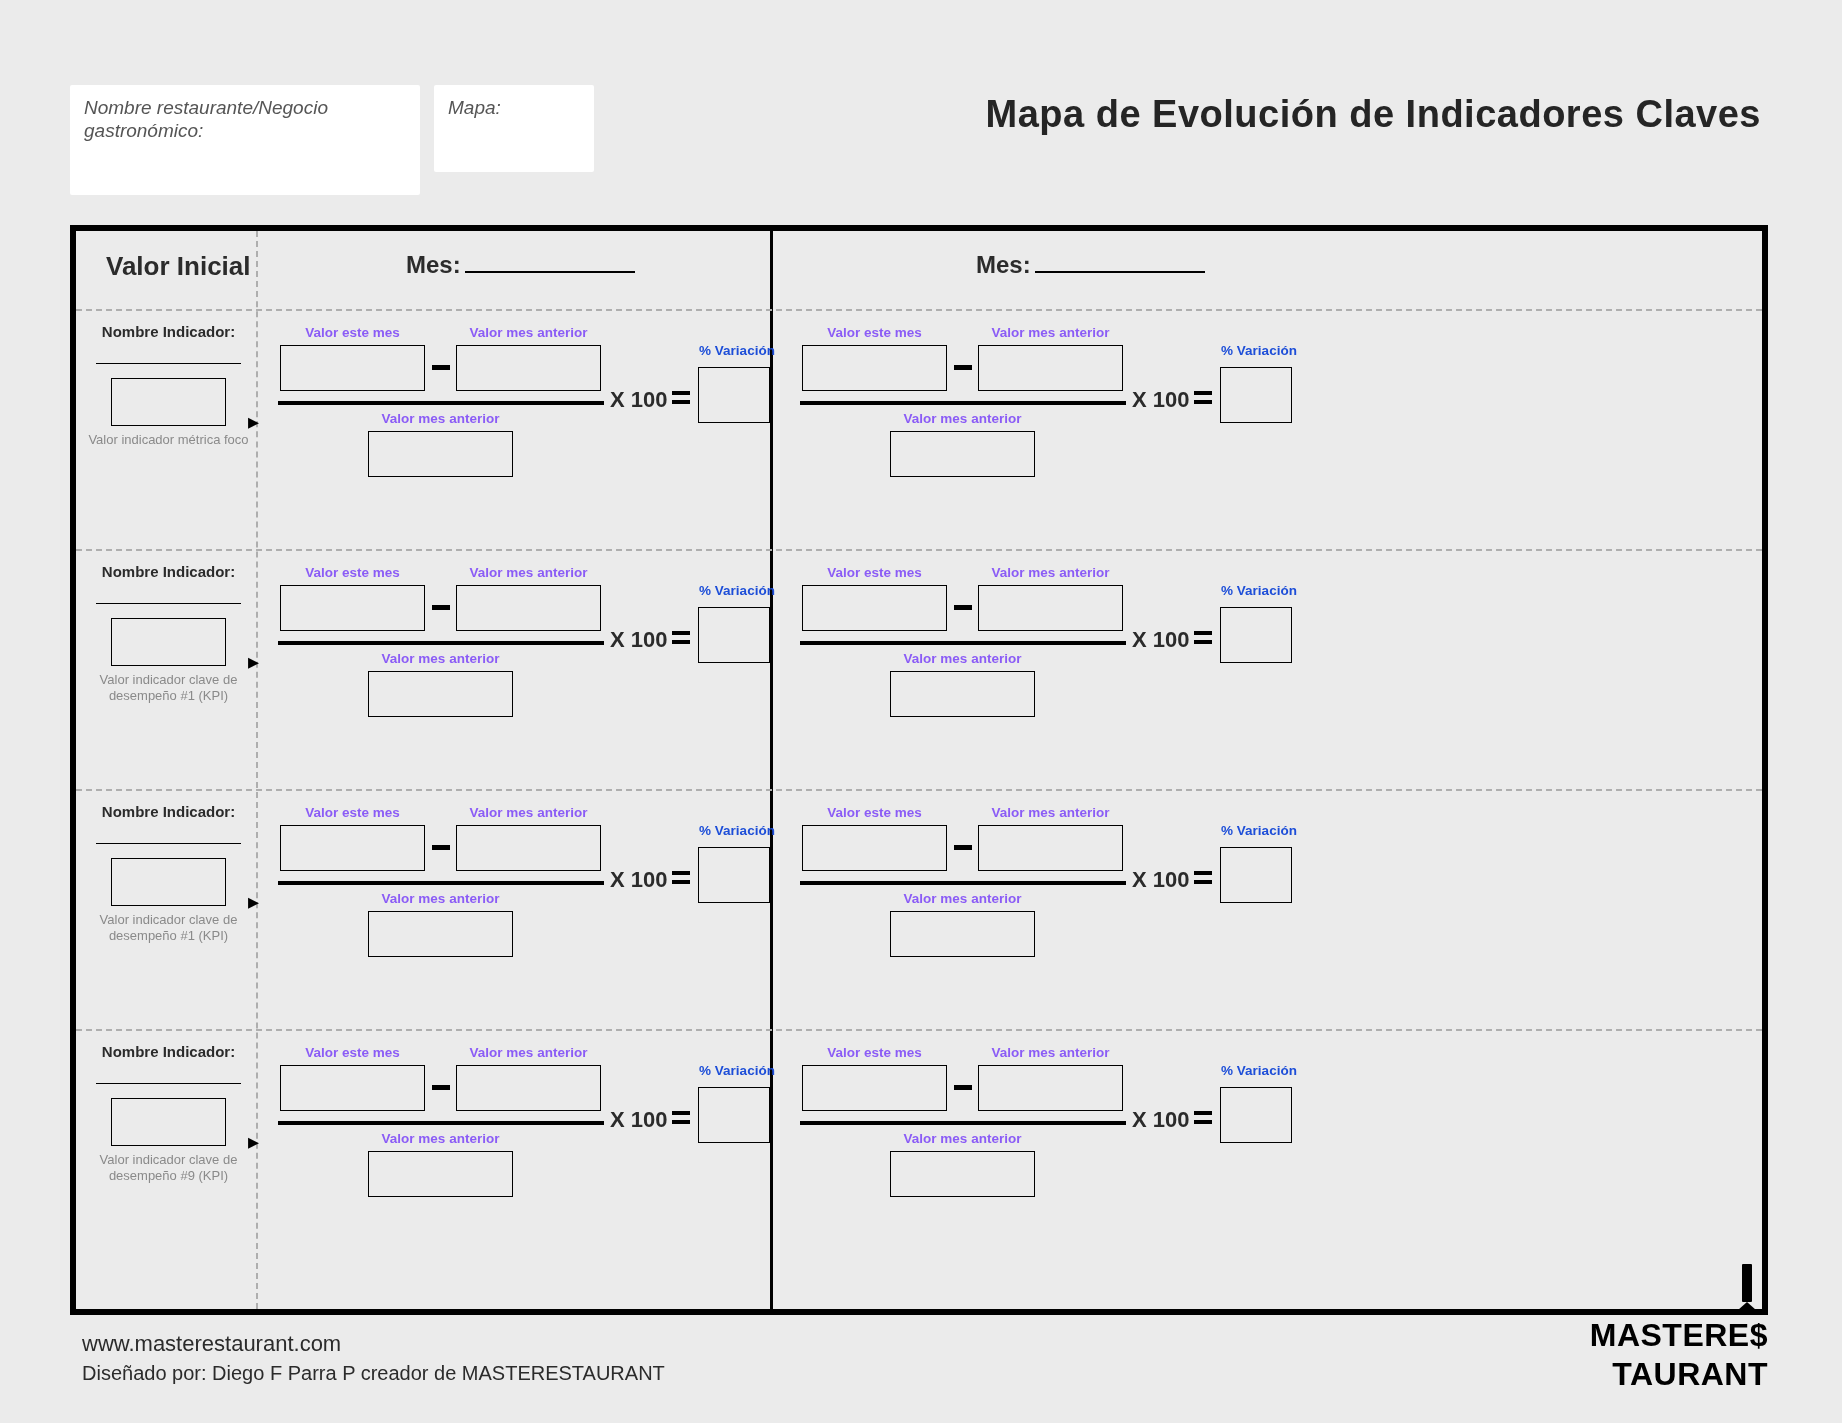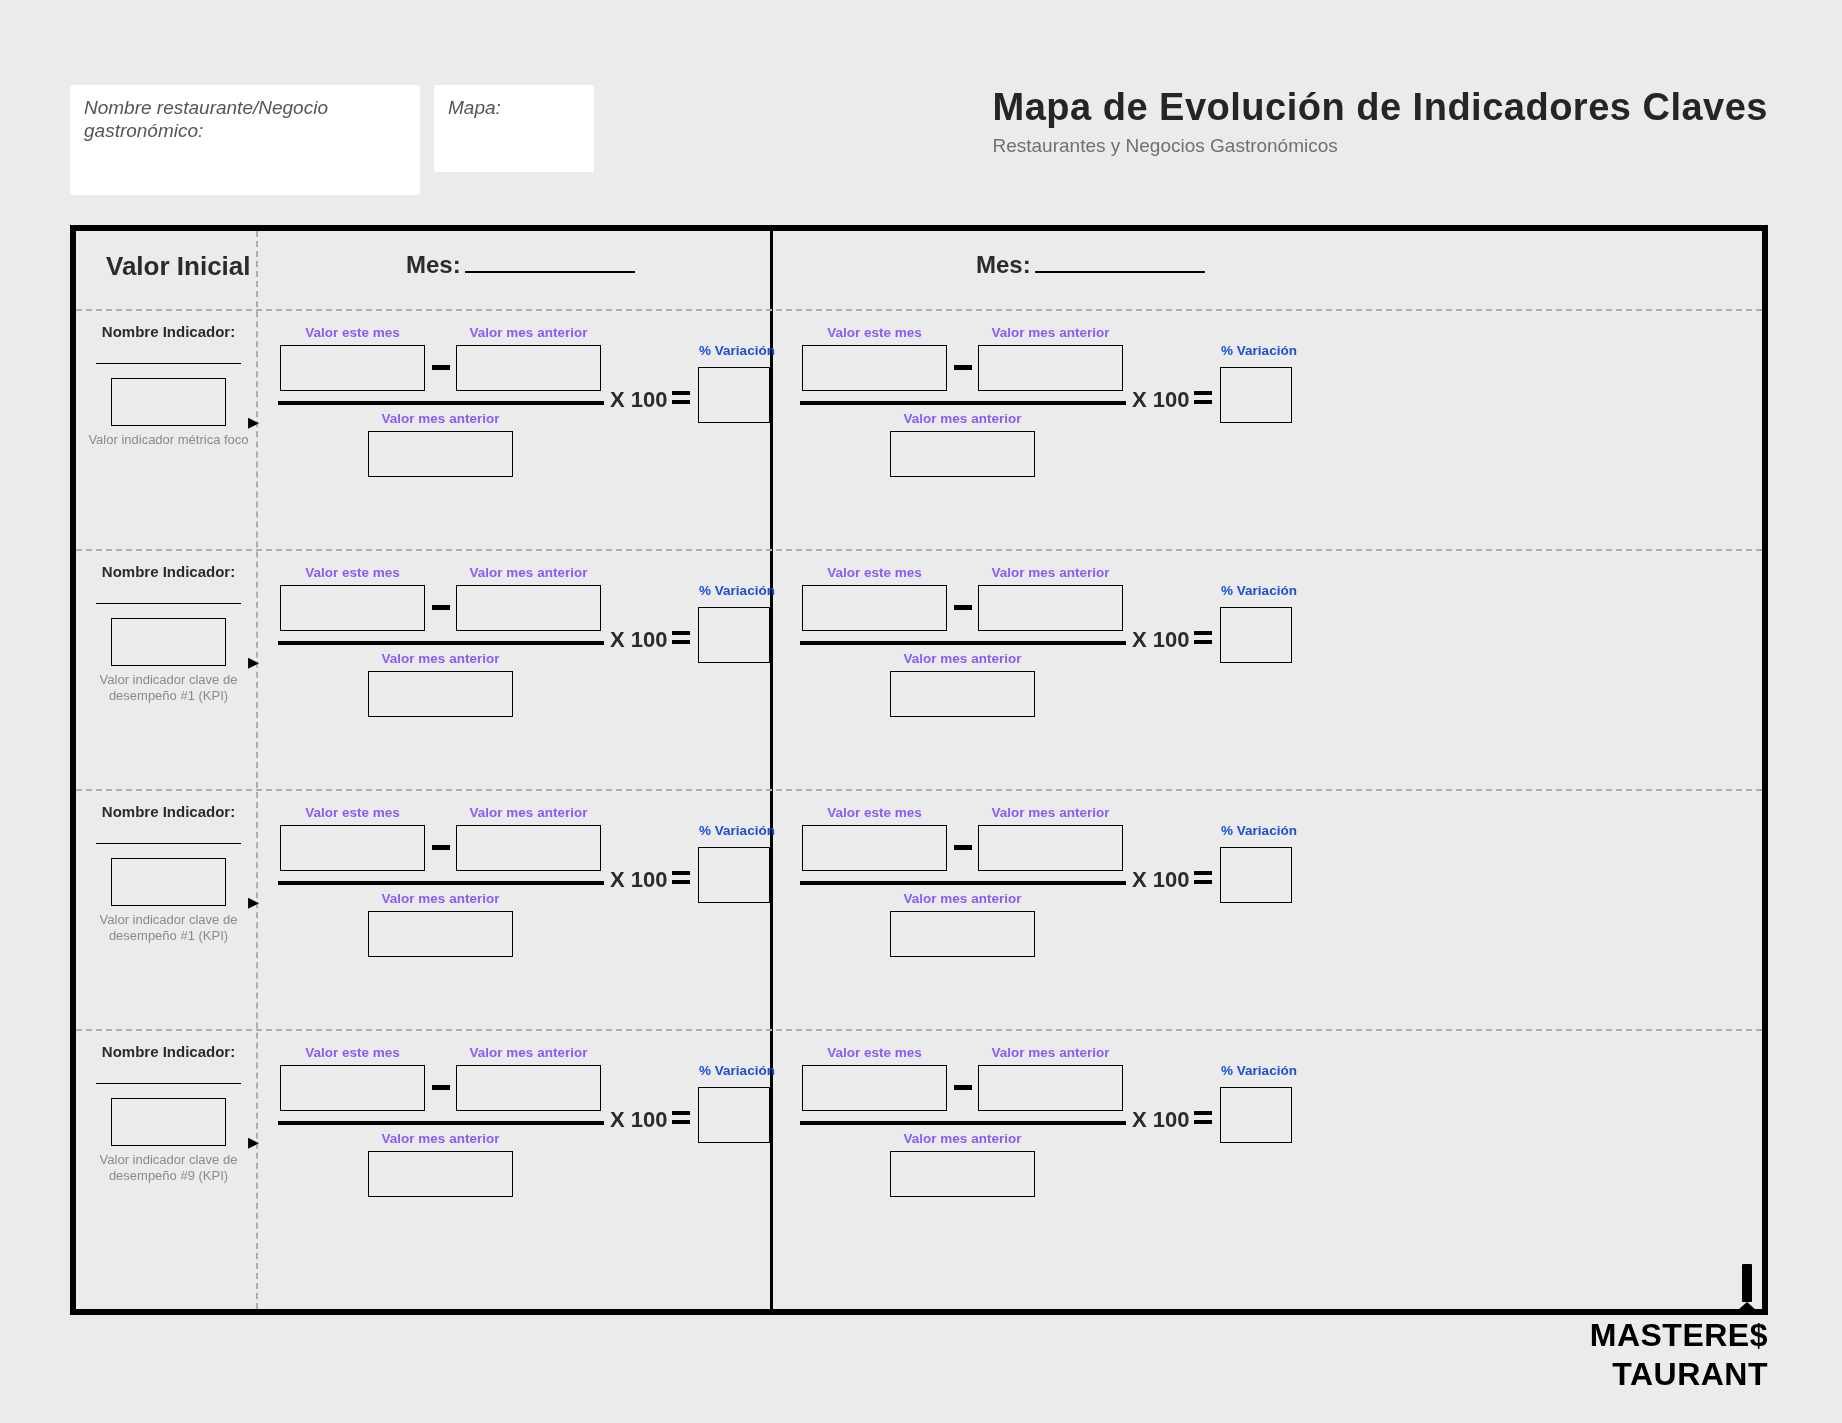--- a/index.html
+++ b/index.html
@@ -27,21 +27,21 @@
     border-radius: 2px;
     padding: 12px 14px 52px 14px;
     font-style: italic;
     color: #555;
     font-size: 19px;
   }
   .hbox.name  { width: 350px; }
   .hbox.fecha { width: 160px; }
   .titleblock { margin-left: auto; }
   .titleblock h1 {
-    margin: 0;
+    margin: 7px;
     font-weight: 800;
     font-size: 38px;
     color: #252525;
     letter-spacing: .5px;
   }
   .titleblock .sub {
     color: #707070;
     font-size: 19px;
     margin-top: 4px;
   }
@@ -213,21 +213,20 @@
 
   <div class="header">
     <div class="hbox name">
       <span>Nombre restaurante/Negocio gastronómico:</span>
     </div>
     <div class="hbox fecha">
       <span>Mapa:</span>
     </div>
     <div class="titleblock">
       <h1>Mapa de Evolución de Indicadores Claves</h1>
-      <div class="sub">Restaurantes y Negocios Gastronómicos</div>
     </div>
   </div>
 
   <div class="canvas">
 
     <div class="colhead valor">Valor Inicial</div>
     <div class="colhead mes1">
       <span>Mes:</span><span class="mesline"></span>
     </div>
     <div class="colhead mes2">
@@ -406,20 +405,24 @@
       <div class="x100" style="left:336px;top:64px">X 100</div>
       <div class="eq" style="left:398px;top:68px">
           <div></div>
           <div></div>
         </div>
       <div class="reslbl" style="left:418px;top:20px">% Variación</div>
       <div class="resbox" style="left:424px;top:44px"></div>
     </div>
     </div>
 
+  <div class="footer">
+    <div class="url">www.masterestaurant.com</div>
+    <div>Diseñado por: Diego F Parra P creador de MASTERESTAURANT</div>
+  </div>
 
   <div class="logo">
     <svg width="42" height="50" viewBox="0 0 42 50">
       <rect x="16" y="2" width="10" height="38" fill="#000" rx="1"></rect>
       <path d="M21 40 L12 48 L30 48 Z" fill="#000"></path>
     </svg>
     <div class="logotext">MASTERE<span class="s">$</span>TAURANT</div>
   </div>
 
 </div>

